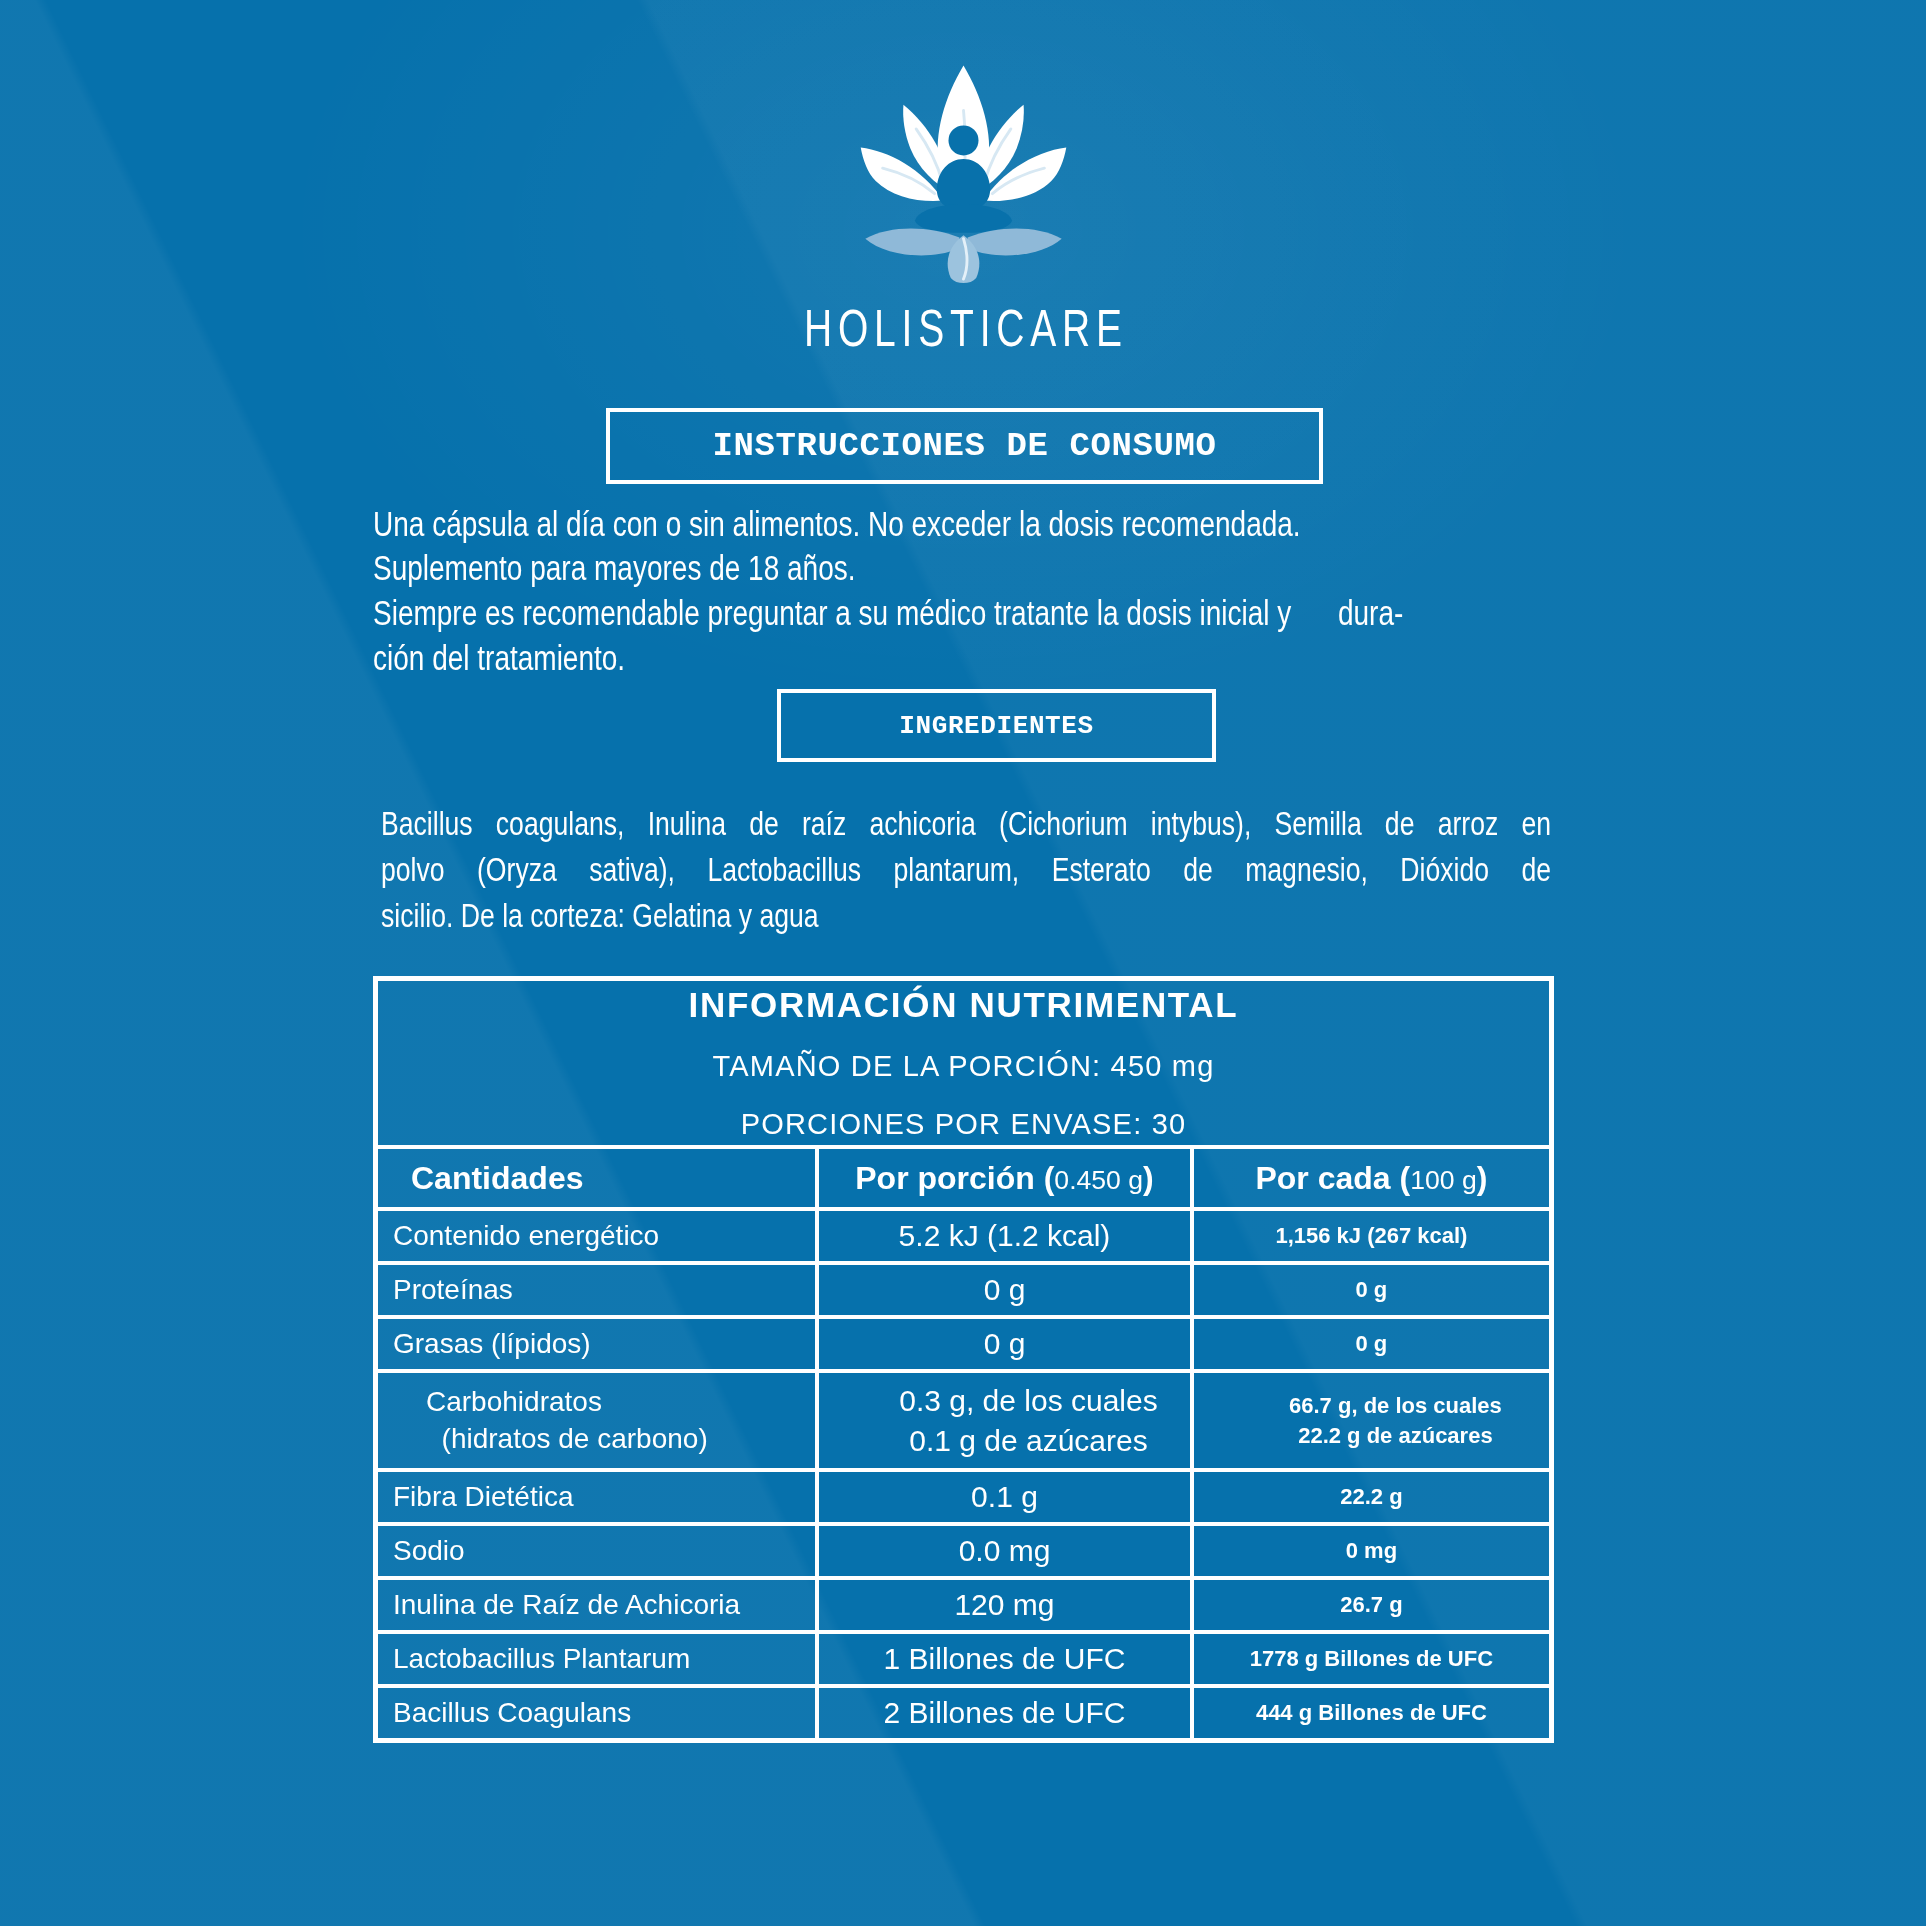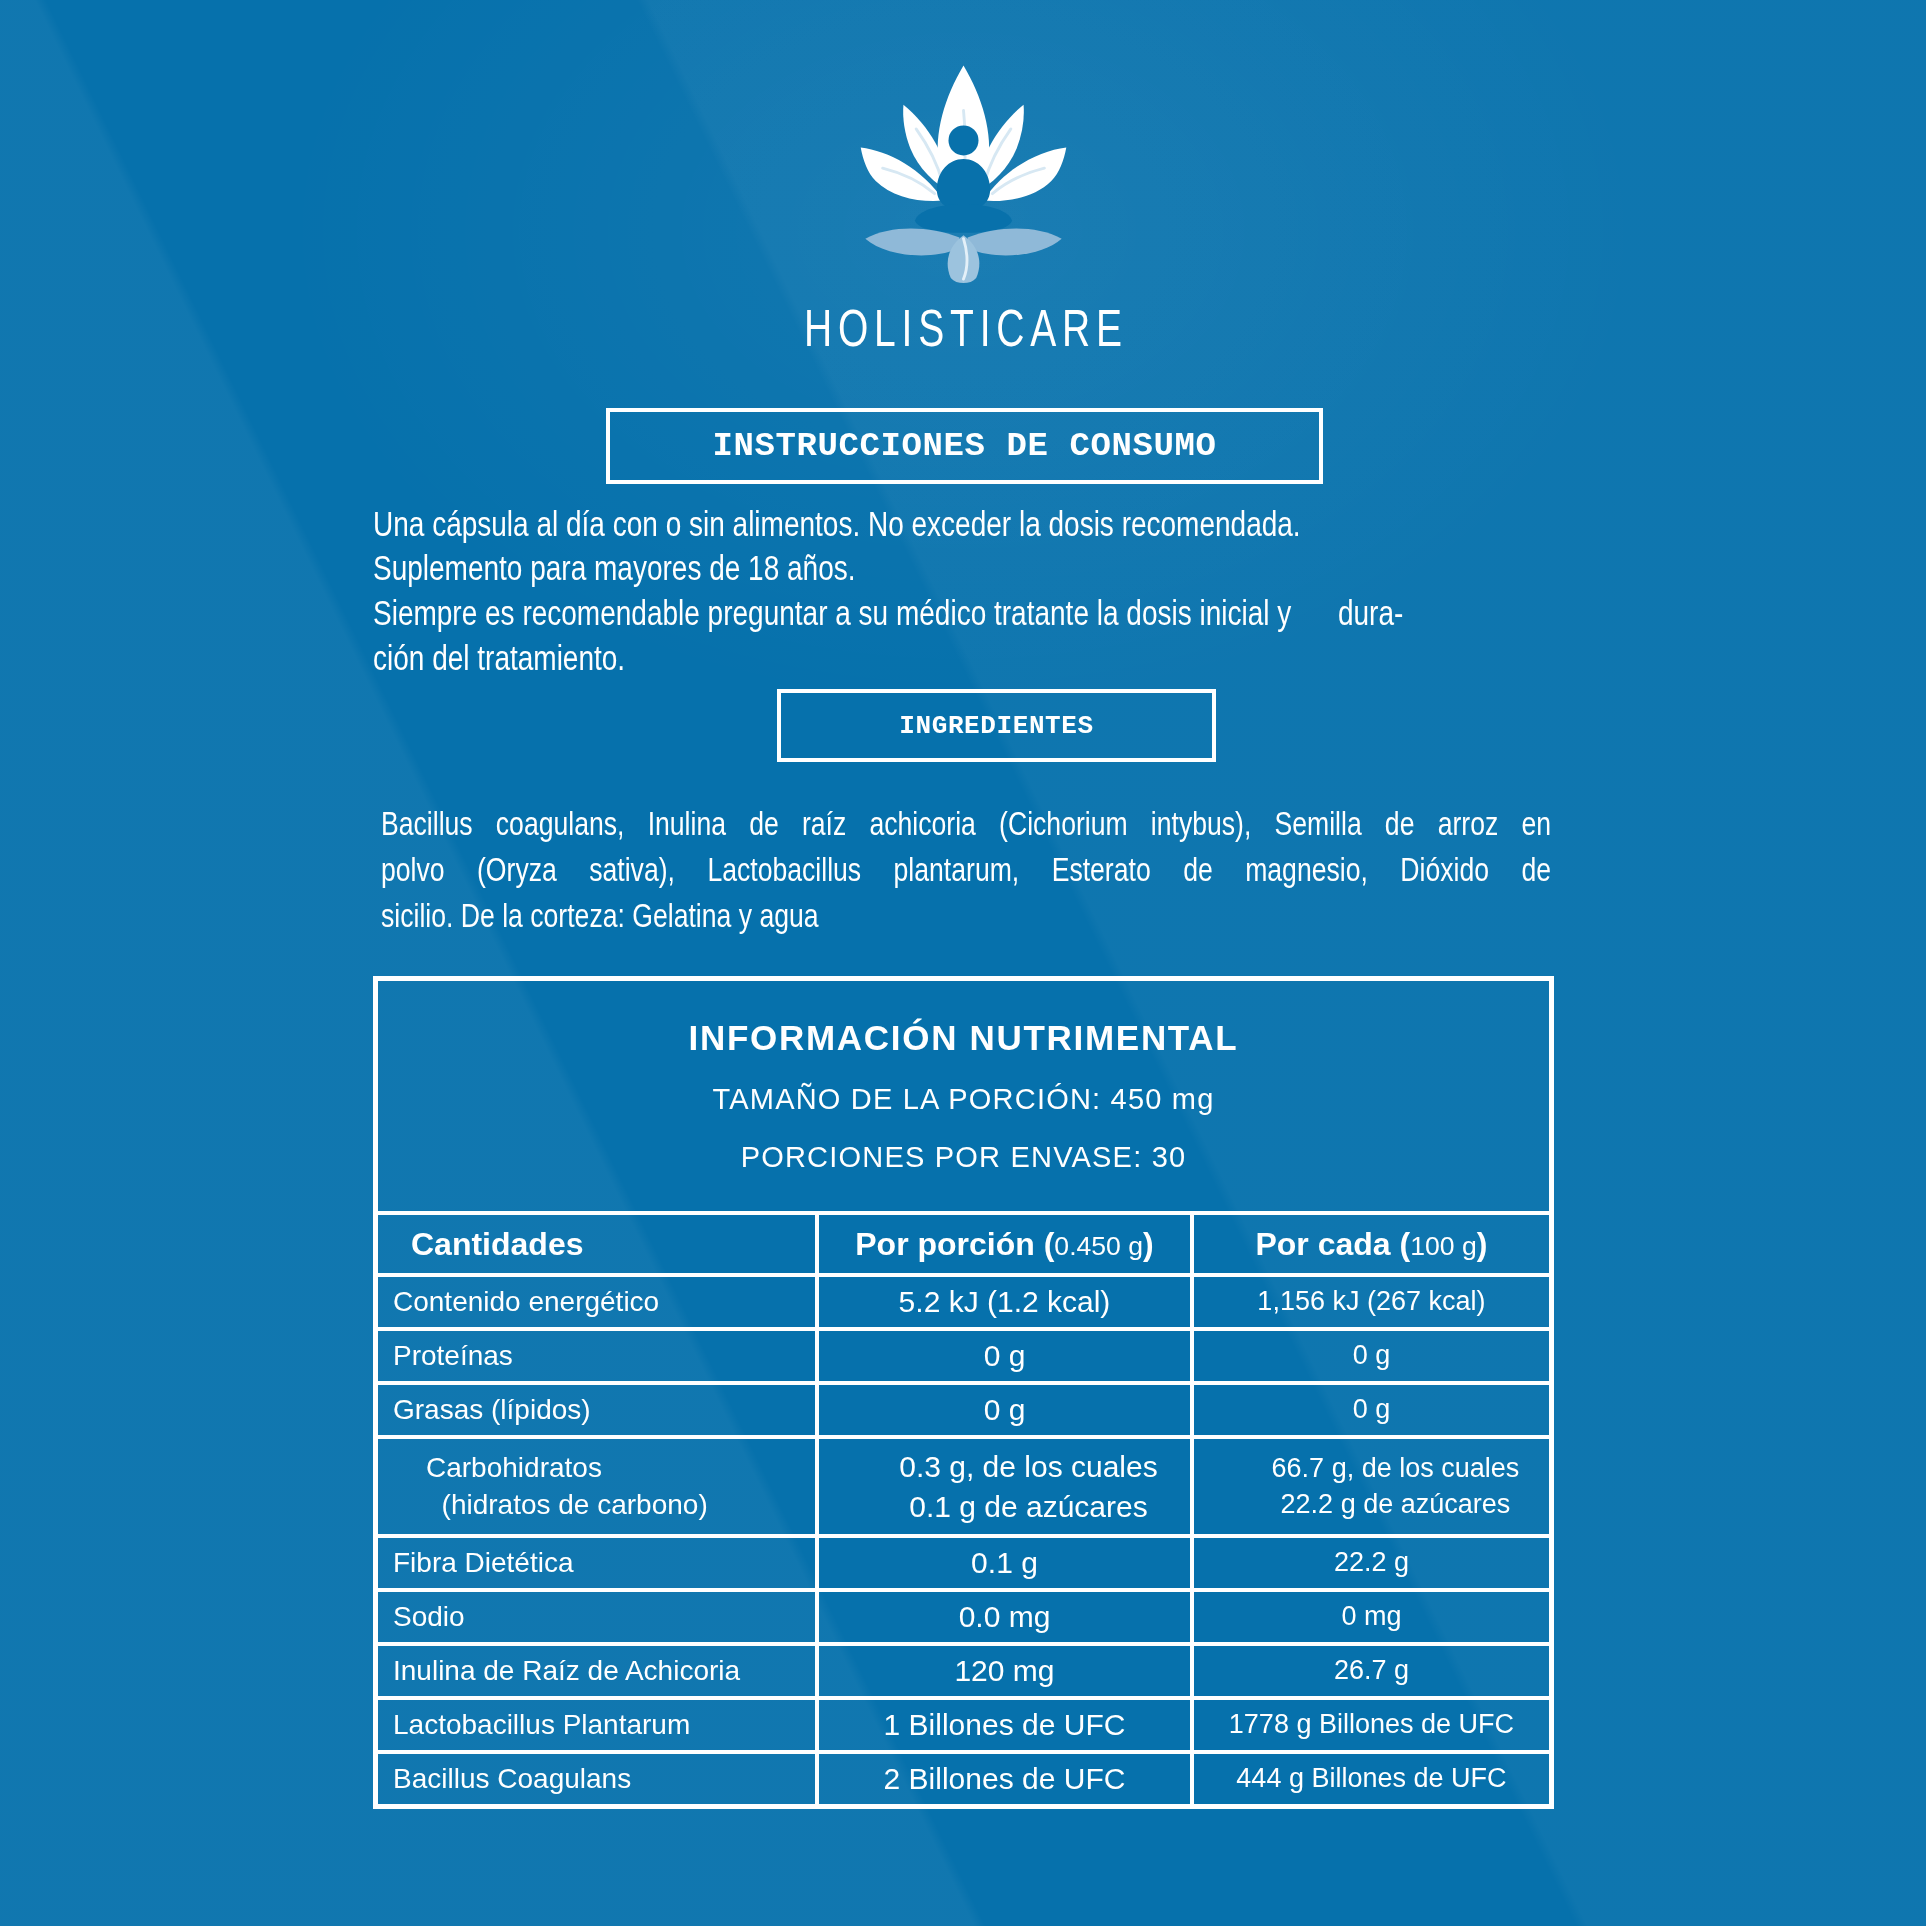--- a/index.html
+++ b/index.html
@@ -52,21 +52,21 @@
   .para-ingredients{left:381px;top:800px;width:1170px;font-size:26.6px;line-height:36px;}
   .para-ingredients .para-line{text-align:justify;}
   .para-ingredients .para-line.jl{text-align-last:justify;}
 
   .nutri{
     position:absolute;left:373px;top:976px;width:1181px;
     border:5.8px solid #ffffff;
     box-sizing:border-box;
   }
   .nutri-head{
-    height:230px;
+    height:164px;
     display:flex;flex-direction:column;align-items:center;justify-content:center;
     gap:25.4px;
   }
   .nutri-title{font-size:35px;font-weight:700;letter-spacing:1.7px;}
   .nutri-sub{font-size:29px;letter-spacing:1.2px;}
 
   table.nutri-table{
     width:100%;
     border-collapse:collapse;
     table-layout:fixed;
@@ -79,21 +79,21 @@
   .nutri-table tr > *:first-child{border-left:none;}
   .nutri-table tr > *:last-child{border-right:none;}
   .nutri-table tbody tr:last-child td{border-bottom:none;}
   .nutri-table th{height:58px;font-size:32px;font-weight:700;}
   .nutri-table th.c1{text-align:left;padding-left:33px;}
   .nutri-table th.c2,.nutri-table th.c3{text-align:center;}
   .nutri-table .hl{font-weight:400;font-size:26.6px;}
   .nutri-table td{height:50px;line-height:1.32;}
   .nutri-table td.c1{text-align:left;padding-left:15px;font-size:28px;white-space:pre-wrap;}
   .nutri-table td.c2{text-align:center;font-size:30px;white-space:pre-line;}
-  .nutri-table td.c3{text-align:center;font-size:27px;white-space:pre-line;}
+  .nutri-table td.c3{text-align:center;font-size:22px;white-space:pre-line;font-weight:bold;}
   .nutri-table tr.tall td{height:95px;padding-left:48px;}
 </style>
 </head>
 <body>
 
 <div class="canvas">
 
   <svg class="logo-svg" viewBox="0 0 400 400" aria-hidden="true">
 
     <path d="M22 160 C70 166 128 196 166 252 C124 256 76 246 48 218 C34 204 26 182 22 160 Z" fill="#ffffff"></path>

